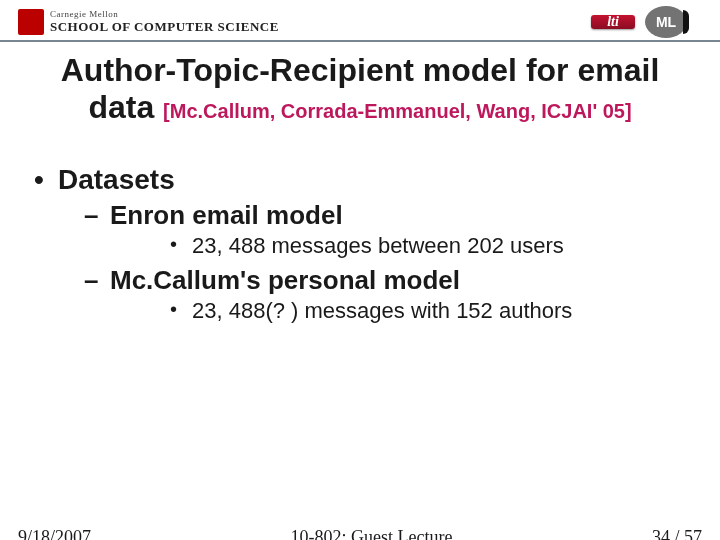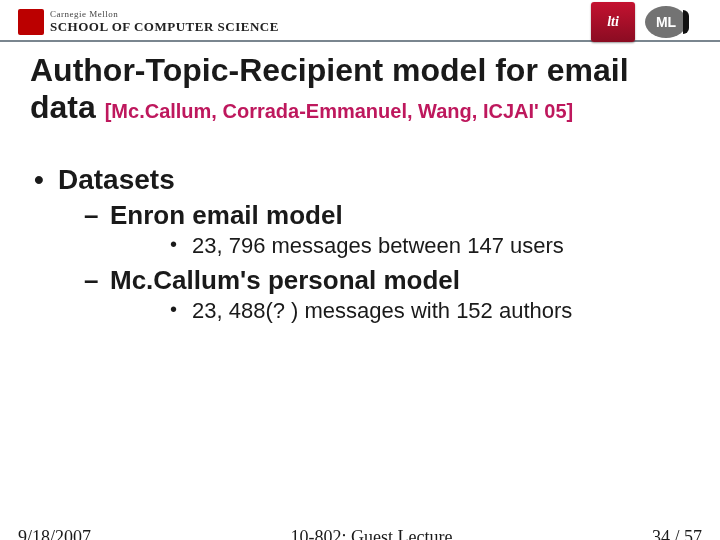--- a/index.html
+++ b/index.html
@@ -42,21 +42,21 @@
     color: #222;
   }
   .header-text .line1 { display:block; font-size:9px; color:#444;}
   .header-text .line2 { display:block; font-weight:bold; font-size:13px;}
   .header-right {
     display: flex;
     align-items: center;
     gap: 10px;
   }
   .lti-badge {
-    width: 44px; height: 40px;
+    width: 44px; height: 14px;
     background: linear-gradient(180deg,#c41230 0%,#8a0c22 100%);
     color: #fff;
     font-family: Georgia, serif;
     font-size: 14px;
     font-style: italic;
     font-weight: bold;
     display:flex; align-items:center; justify-content:center;
     border-radius: 3px;
     box-shadow: 0 1px 2px rgba(0,0,0,.4);
   }
@@ -84,20 +84,21 @@
     margin: 0;
   }
   .content {
     padding: 10px 30px 0 30px;
   }
   .title {
     font-size: 32px;
     color: #1a1a1a;
     line-height: 1.15;
     font-weight: bold;
+    text-align: center;
   }
   .citation {
     font-size: 20px;
     font-weight: bold;
     color: #be185d;
   }
   .bullet-list {
     list-style: none;
     margin-top: 10px;
     font-weight: bold;
@@ -188,21 +189,21 @@
     <span class="citation">[Mc.Callum, Corrada-Emmanuel, Wang, ICJAI' 05]</span>
   </div>
 
   <ul class="bullet-list">
     <li>
       <span>Datasets</span>
       <ul class="dash-list">
         <li>
           <span>Enron email model</span>
           <ul class="sub-list">
-            <li>23, 796 messages between 147 users</li>
+            <li>23, 488 messages between 202 users</li>
           </ul>
         </li>
         <li>
           <span>Mc.Callum's personal model</span>
           <ul class="sub-list">
             <li>23, 488(? ) messages with 152 authors</li>
           </ul>
         </li>
       </ul>
     </li>

